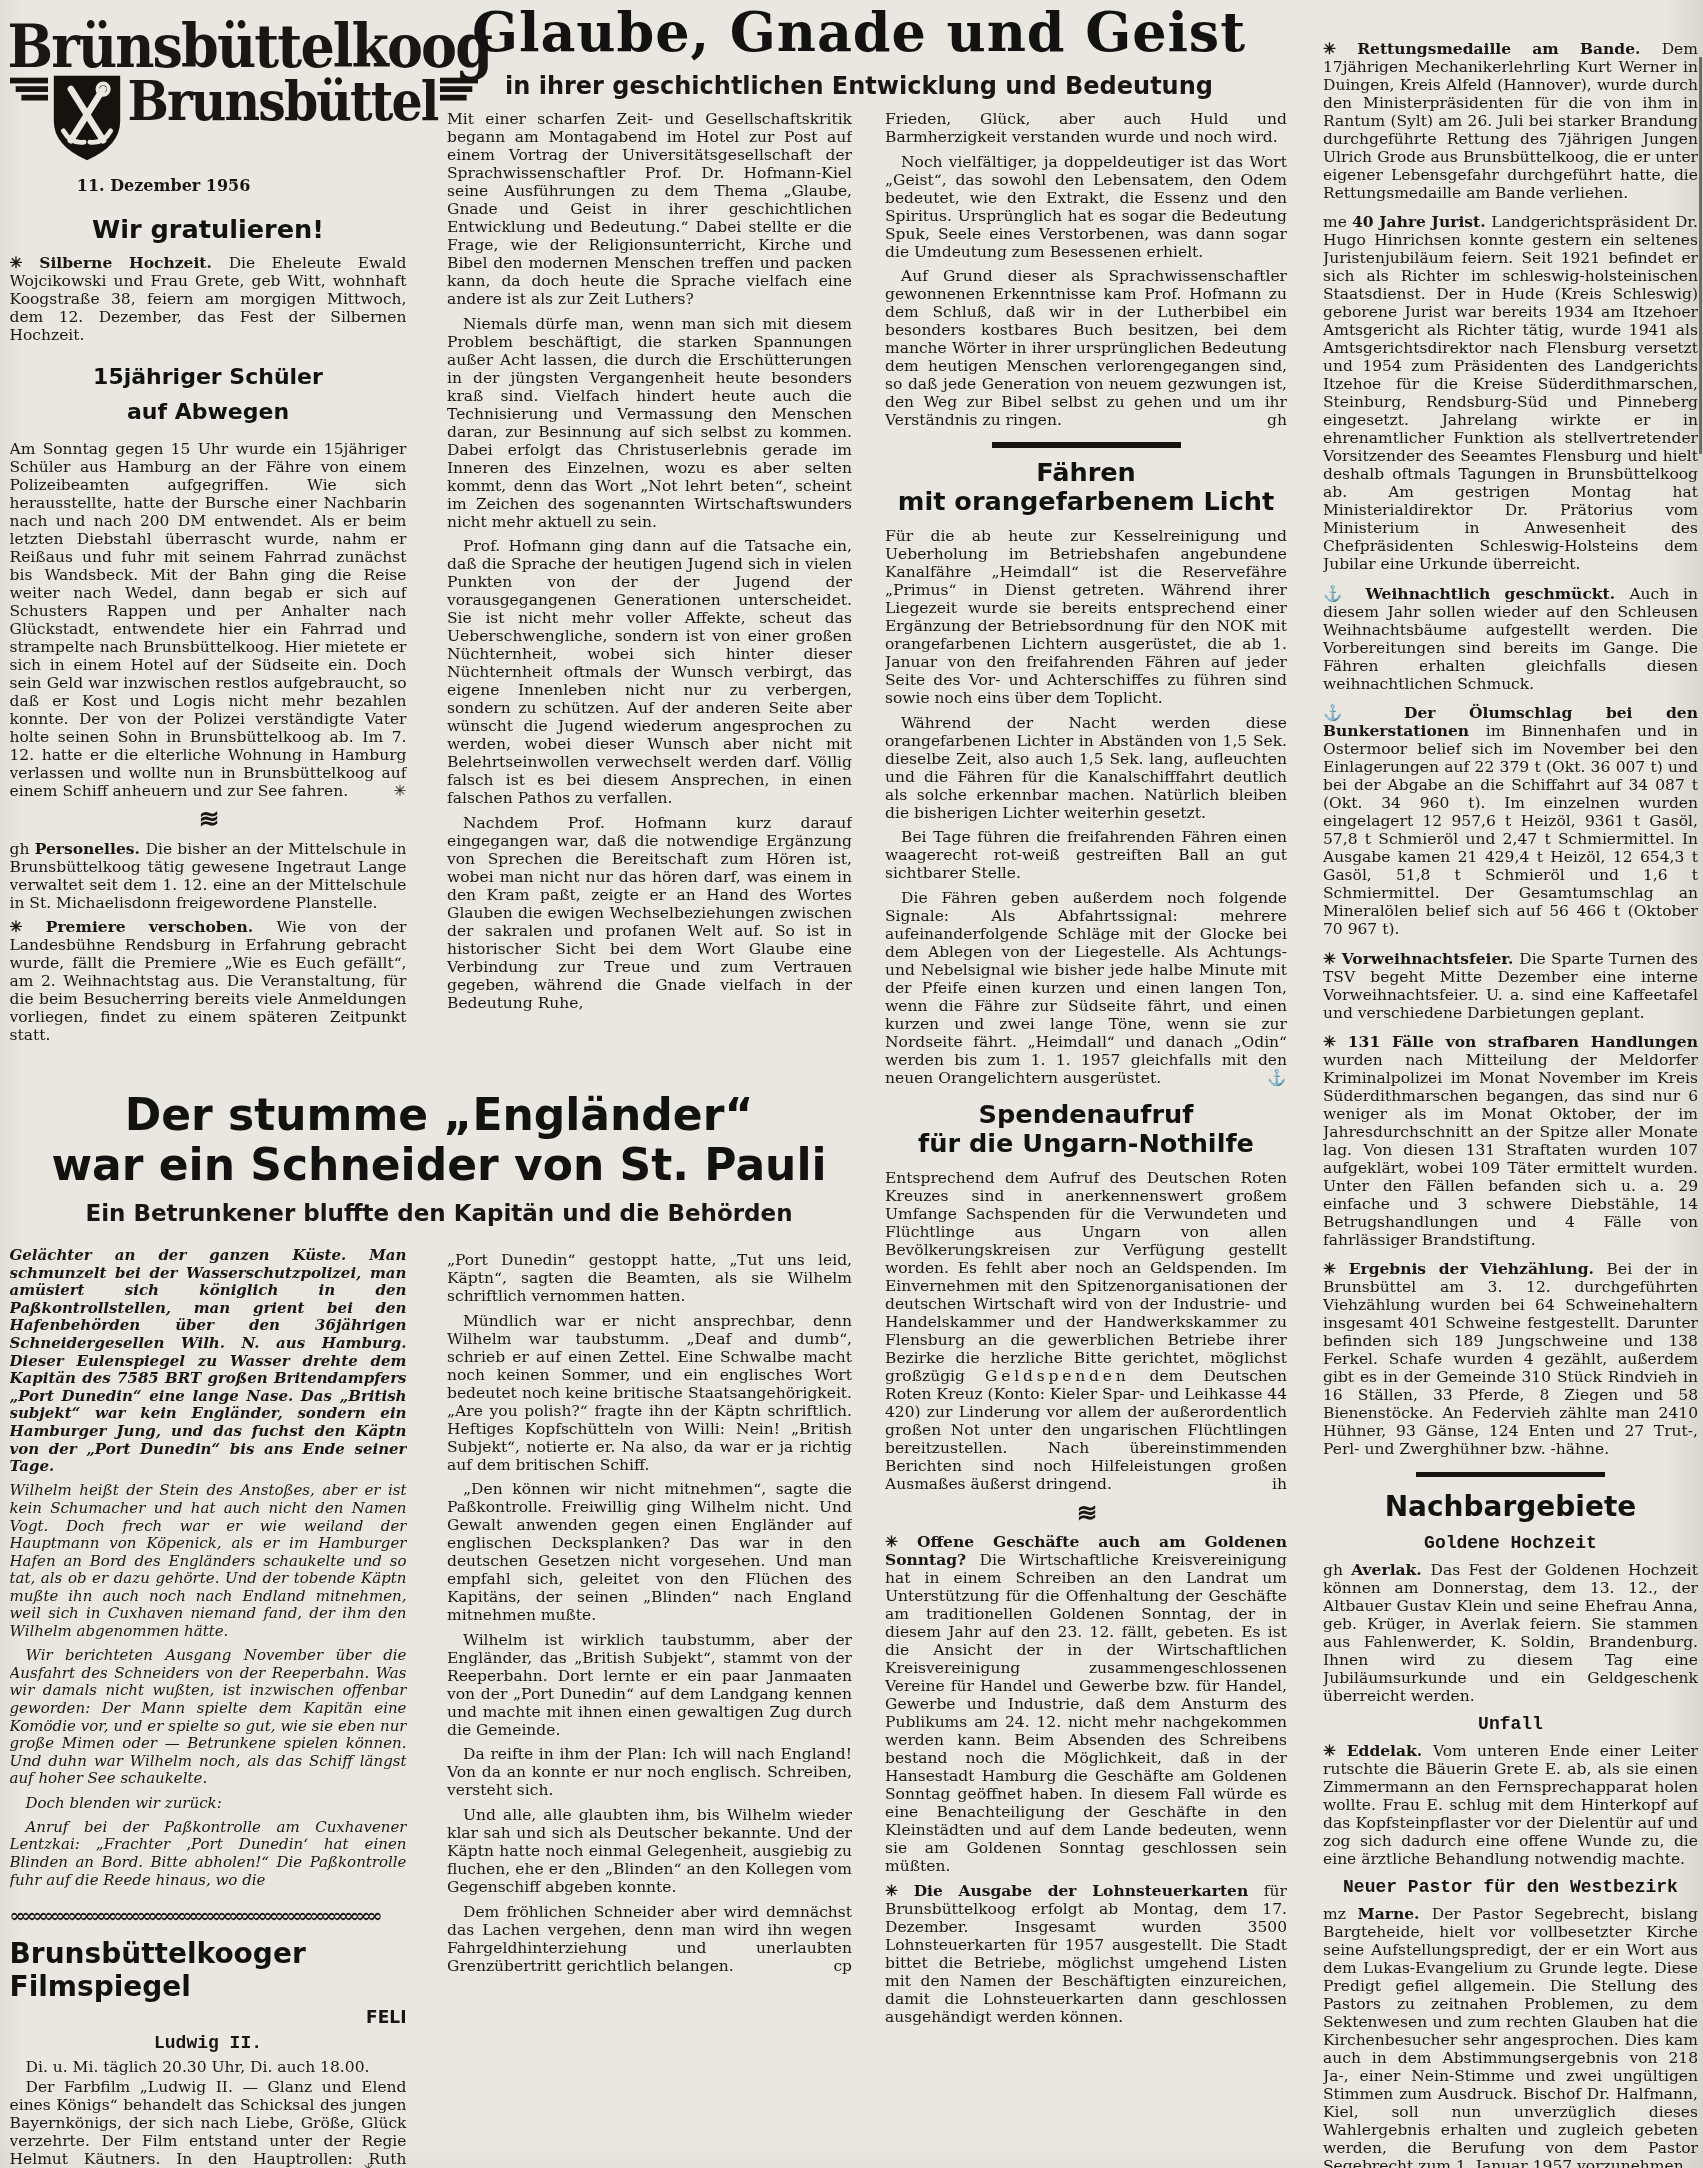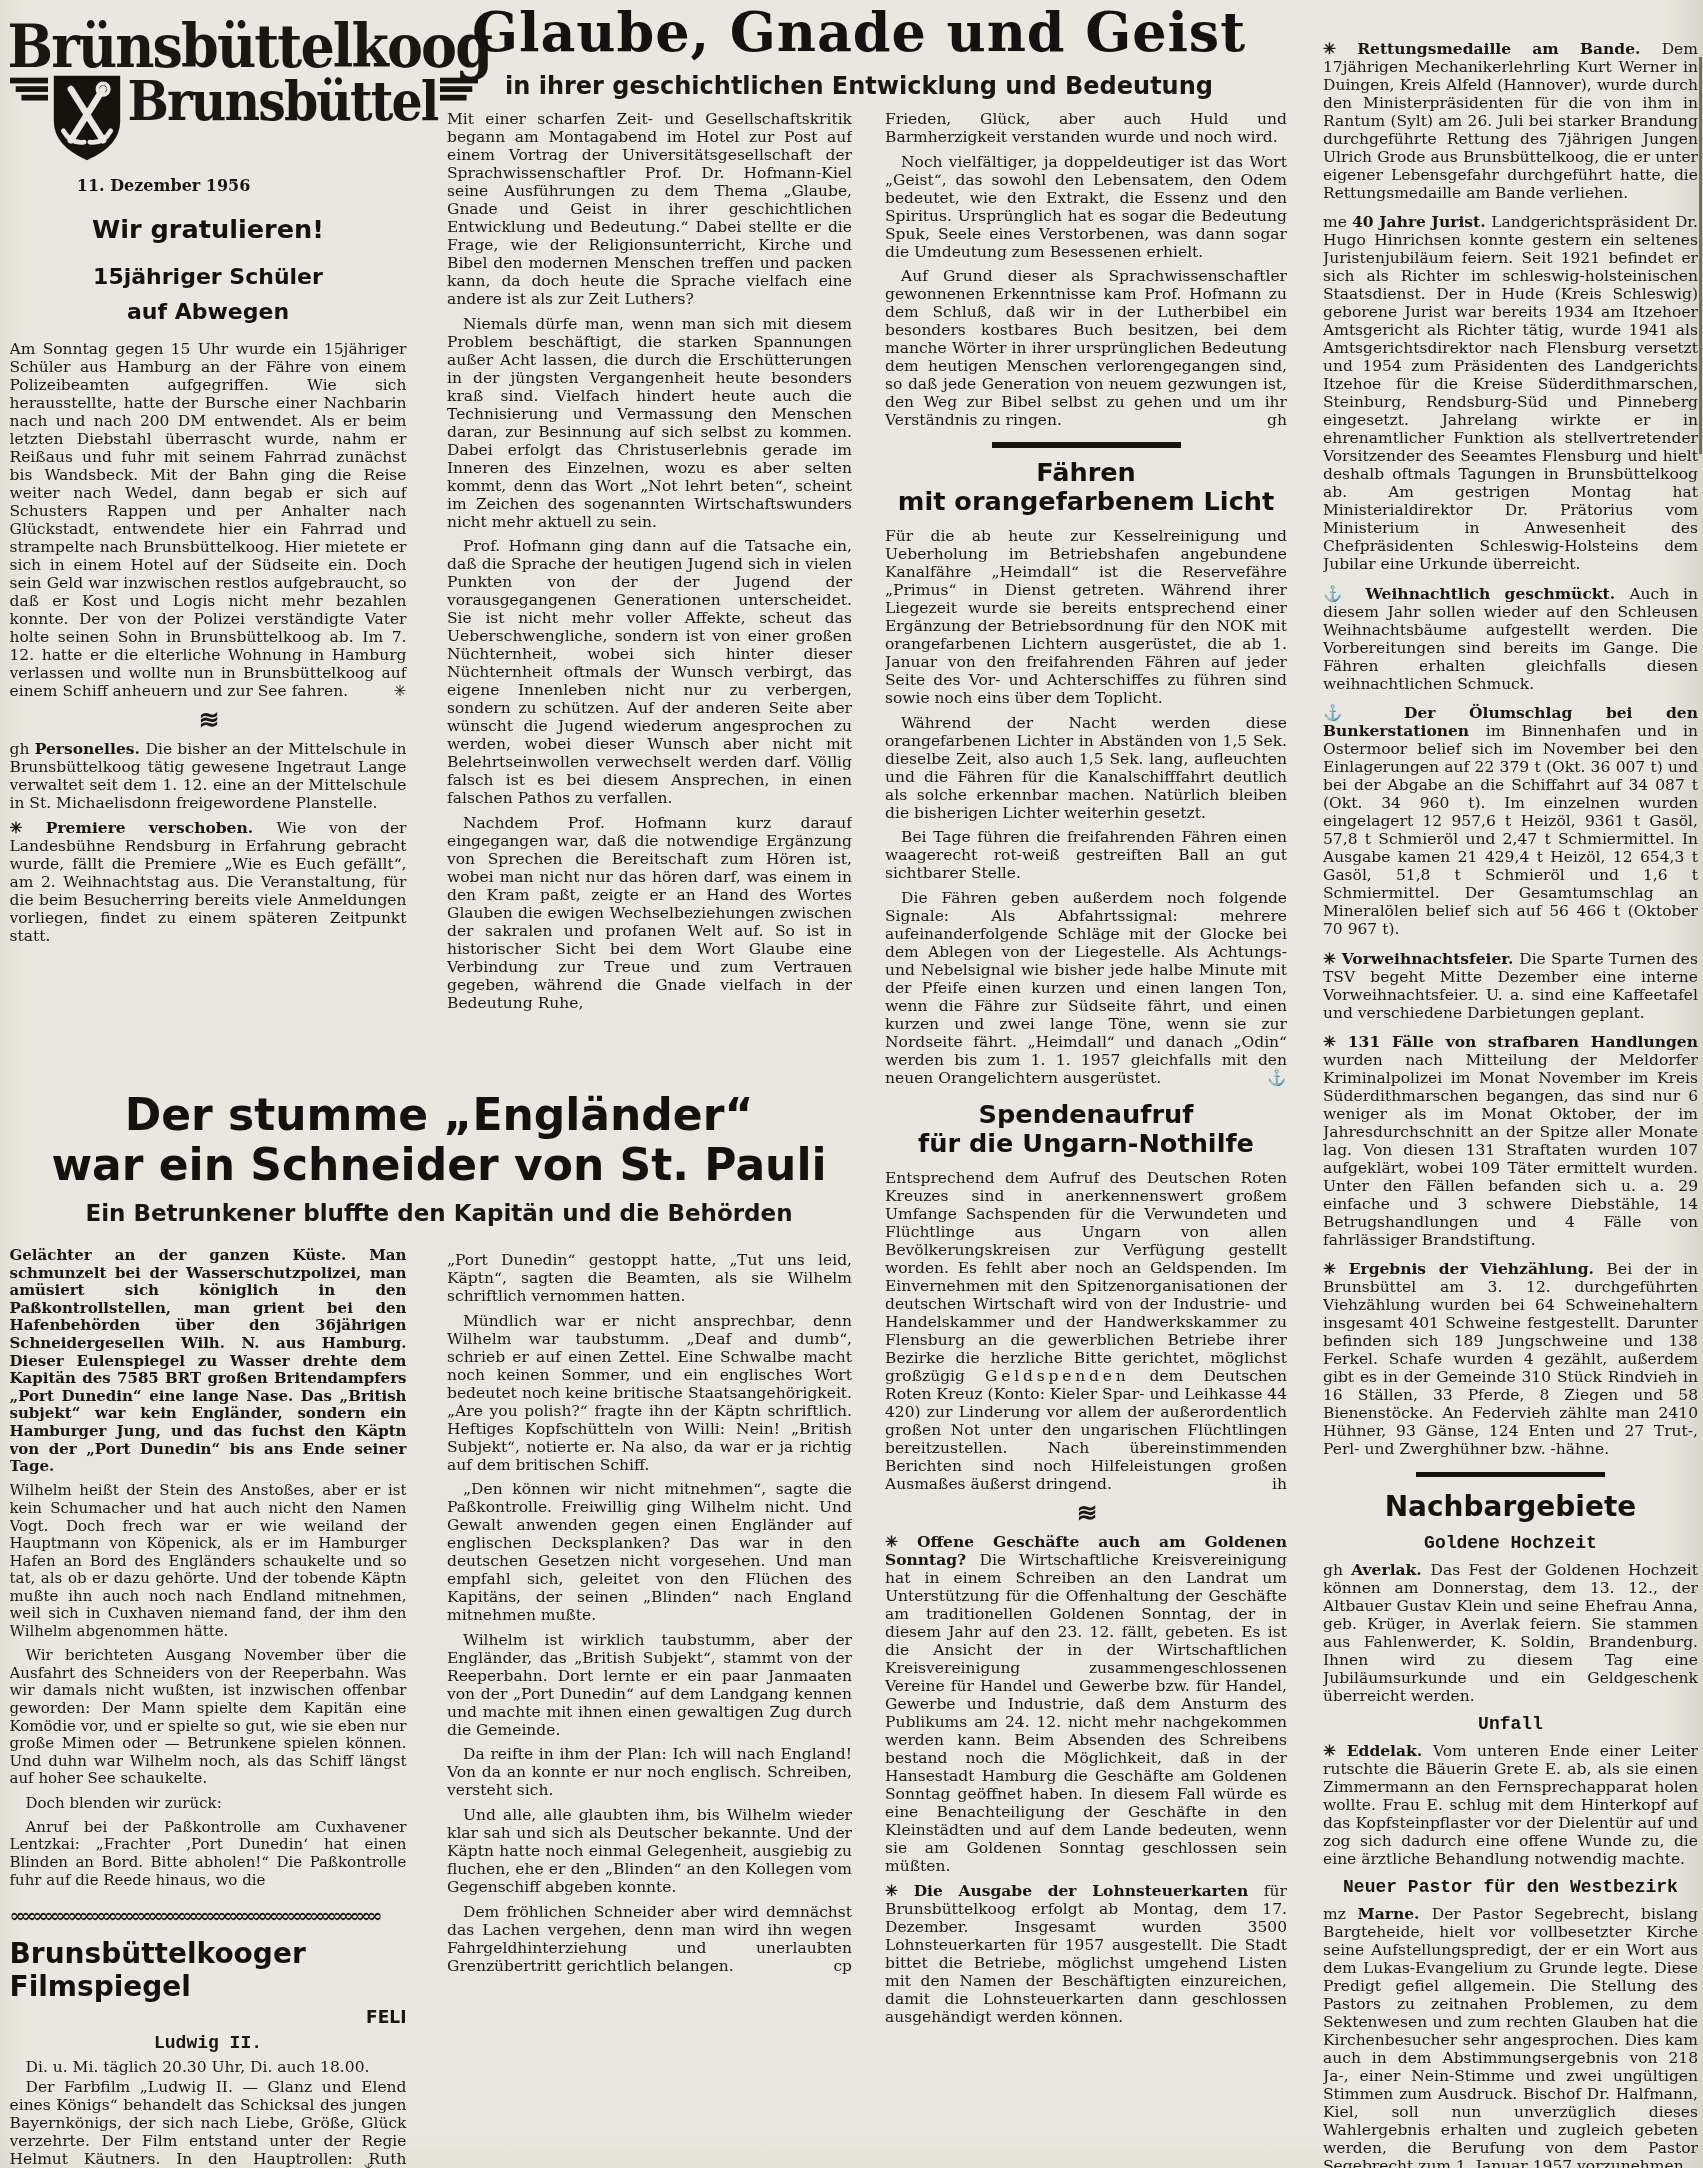--- a/index.html
+++ b/index.html
@@ -95,20 +95,21 @@
     <div class="mast-date">11. Dezember 1956</div>
   </div>
 
   <div class="scanline"></div>
 
   <h1 class="glaube-title">Glaube, Gnade und Geist</h1>
   <div class="glaube-sub sans-head">in ihrer geschichtlichen Entwicklung und Bedeutung</div>
 
   <div class="col" style="left:9.5px;top:214px;width:397px;height:878px;">
     <h3 class="sans-head h-gratulieren">Wir gratulieren!</h3>
+    <p class="par first clearfix"><span class="mark">✳ </span><b class="lead">Silberne Hochzeit. </b><span>Die Eheleute Ewald Wojcikowski und Frau Grete, geb Witt, wohnhaft Koogstraße 38, feiern am morgigen Mittwoch, dem 12. Dezember, das Fest der Silbernen Hochzeit.</span></p>
     <h2 class="sans-head h-schueler"><span>15jähriger Schüler</span><br><span>auf Abwegen</span></h2>
     <p class="par first clearfix"><span>Am Sonntag gegen 15 Uhr wurde ein 15jähriger Schüler aus Hamburg an der Fähre von einem Polizeibeamten aufgegriffen. Wie sich herausstellte, hatte der Bursche einer Nachbarin nach und nach 200 DM entwendet. Als er beim letzten Diebstahl überrascht wurde, nahm er Reißaus und fuhr mit seinem Fahrrad zunächst bis Wandsbeck. Mit der Bahn ging die Reise weiter nach Wedel, dann begab er sich auf Schusters Rappen und per Anhalter nach Glückstadt, entwendete hier ein Fahrrad und strampelte nach Brunsbüttelkoog. Hier mietete er sich in einem Hotel auf der Südseite ein. Doch sein Geld war inzwischen restlos aufgebraucht, so daß er Kost und Logis nicht mehr bezahlen konnte. Der von der Polizei verständigte Vater holte seinen Sohn in Brunsbüttelkoog ab. Im 7. 12. hatte er die elterliche Wohnung in Hamburg verlassen und wollte nun in Brunsbüttelkoog auf einem Schiff anheuern und zur See fahren.</span><span class="endmark">✳</span></p>
     <div class="wavy">≋</div>
     <p class="par first"><span class="mark code">gh </span><b class="lead">Personelles. </b><span>Die bisher an der Mittelschule in Brunsbüttelkoog tätig gewesene Ingetraut Lange verwaltet seit dem 1. 12. eine an der Mittelschule in St. Michaelisdonn freigewordene Planstelle.</span></p>
     <p class="par first"><span class="mark">✳ </span><b class="lead">Premiere verschoben. </b><span>Wie von der Landesbühne Rendsburg in Erfahrung gebracht wurde, fällt die Premiere „Wie es Euch gefällt“, am 2. Weihnachtstag aus. Die Veranstaltung, für die beim Besucherring bereits viele Anmeldungen vorliegen, findet zu einem späteren Zeitpunkt statt.</span></p>
   </div>
 
   <div class="col" style="left:447px;top:110px;width:405px;height:982px;">
     <p class="par first">Mit einer scharfen Zeit- und Gesellschaftskritik begann am Montagabend im Hotel zur Post auf einem Vortrag der Universitätsgesellschaft der Sprachwissenschaftler Prof. Dr. Hofmann-Kiel seine Ausführungen zu dem Thema „Glaube, Gnade und Geist in ihrer geschichtlichen Entwicklung und Bedeutung.“ Dabei stellte er die Frage, wie der Religionsunterricht, Kirche und Bibel den modernen Menschen treffen und packen kann, da doch heute die Sprache vielfach eine andere ist als zur Zeit Luthers?</p>
     <p class="par">Niemals dürfe man, wenn man sich mit diesem Problem beschäftigt, die starken Spannungen außer Acht lassen, die durch die Erschütterungen in der jüngsten Vergangenheit heute besonders kraß sind. Vielfach hindert heute auch die Technisierung und Vermassung den Menschen daran, zur Besinnung auf sich selbst zu kommen. Dabei erfolgt das Christuserlebnis gerade im Inneren des Einzelnen, wozu es aber selten kommt, denn das Wort „Not lehrt beten“, scheint im Zeichen des sogenannten Wirtschaftswunders nicht mehr aktuell zu sein.</p>
@@ -131,21 +132,21 @@
     <div class="wavy">≋</div>
     <p class="par first"><span class="mark">✳ </span><b class="lead">Offene Geschäfte auch am Goldenen Sonntag? </b><span>Die Wirtschaftliche Kreisvereinigung hat in einem Schreiben an den Landrat um Unterstützung für die Offenhaltung der Geschäfte am traditionellen Goldenen Sonntag, der in diesem Jahr auf den 23. 12. fällt, gebeten. Es ist die Ansicht der in der Wirtschaftlichen Kreisvereinigung zusammengeschlossenen Vereine für Handel und Gewerbe bzw. für Handel, Gewerbe und Industrie, daß dem Ansturm des Publikums am 24. 12. nicht mehr nachgekommen werden kann. Beim Absenden des Schreibens bestand noch die Möglichkeit, daß in der Hansestadt Hamburg die Geschäfte am Goldenen Sonntag geöffnet haben. In diesem Fall würde es eine Benachteiligung der Geschäfte in den Kleinstädten und auf dem Lande bedeuten, wenn sie am Goldenen Sonntag geschlossen sein müßten.</span></p>
     <p class="par first"><span class="mark">✳ </span><b class="lead">Die Ausgabe der Lohnsteuerkarten </b><span>für Brunsbüttelkoog erfolgt ab Montag, dem 17. Dezember. Insgesamt wurden 3500 Lohnsteuerkarten für 1957 ausgestellt. Die Stadt bittet die Betriebe, möglichst umgehend Listen mit den Namen der Beschäftigten einzureichen, damit die Lohnsteuerkarten dann geschlossen ausgehändigt werden können.</span></p>
   </div>
 
   <div class="stumme-block">
     <h1 class="sans-head stumme-title"><span>Der stumme „Engländer“</span><br><span>war ein Schneider von St. Pauli</span></h1>
     <div class="sans-head stumme-sub">Ein Betrunkener bluffte den Kapitän und die Behörden</div>
   </div>
 
-  <div class="col" style="left:9.5px;top:1247px;width:397px;height:651px;font-size:15px;">
+  <div class="col" style="left:9.5px;top:1247px;width:397px;height:651px;font-size:15px;font-style:italic;">
     <p class="par first bold" style="font-size:15px;line-height:17.6px;">Gelächter an der ganzen Küste. Man schmunzelt bei der Wasserschutzpolizei, man amüsiert sich königlich in den Paßkontrollstellen, man grient bei den Hafenbehörden über den 36jährigen Schneidergesellen Wilh. N. aus Hamburg. Dieser Eulenspiegel zu Wasser drehte dem Kapitän des 7585 BRT großen Britendampfers „Port Dunedin“ eine lange Nase. Das „British subjekt“ war kein Engländer, sondern ein Hamburger Jung, und das fuchst den Käptn von der „Port Dunedin“ bis ans Ende seiner Tage.</p>
     <p class="par first" style="font-size:15px;line-height:17.6px;">Wilhelm heißt der Stein des Anstoßes, aber er ist kein Schumacher und hat auch nicht den Namen Vogt. Doch frech war er wie weiland der Hauptmann von Köpenick, als er im Hamburger Hafen an Bord des Engländers schaukelte und so tat, als ob er dazu gehörte. Und der tobende Käptn mußte ihn auch noch nach Endland mitnehmen, weil sich in Cuxhaven niemand fand, der ihm den Wilhelm abgenommen hätte.</p>
     <p class="par" style="font-size:15px;line-height:17.6px;">Wir berichteten Ausgang November über die Ausfahrt des Schneiders von der Reeperbahn. Was wir damals nicht wußten, ist inzwischen offenbar geworden: Der Mann spielte dem Kapitän eine Komödie vor, und er spielte so gut, wie sie eben nur große Mimen oder — Betrunkene spielen können. Und duhn war Wilhelm noch, als das Schiff längst auf hoher See schaukelte.</p>
     <p class="par" style="font-size:15px;line-height:17.6px;">Doch blenden wir zurück:</p>
     <p class="par" style="font-size:15px;line-height:17.6px;">Anruf bei der Paßkontrolle am Cuxhavener Lentzkai: „Frachter ‚Port Dunedin‘ hat einen Blinden an Bord. Bitte abholen!“ Die Paßkontrolle fuhr auf die Reede hinaus, wo die</p>
   </div>
 
   <div class="col" style="left:9.5px;top:1898px;width:397px;height:270px;">
     <div class="braid">∞∞∞∞∞∞∞∞∞∞∞∞∞∞∞∞∞∞∞∞∞∞∞∞∞∞∞∞∞∞∞∞</div>
     <h2 class="sans-head h-film">Brunsbüttelkooger Filmspiegel</h2>

